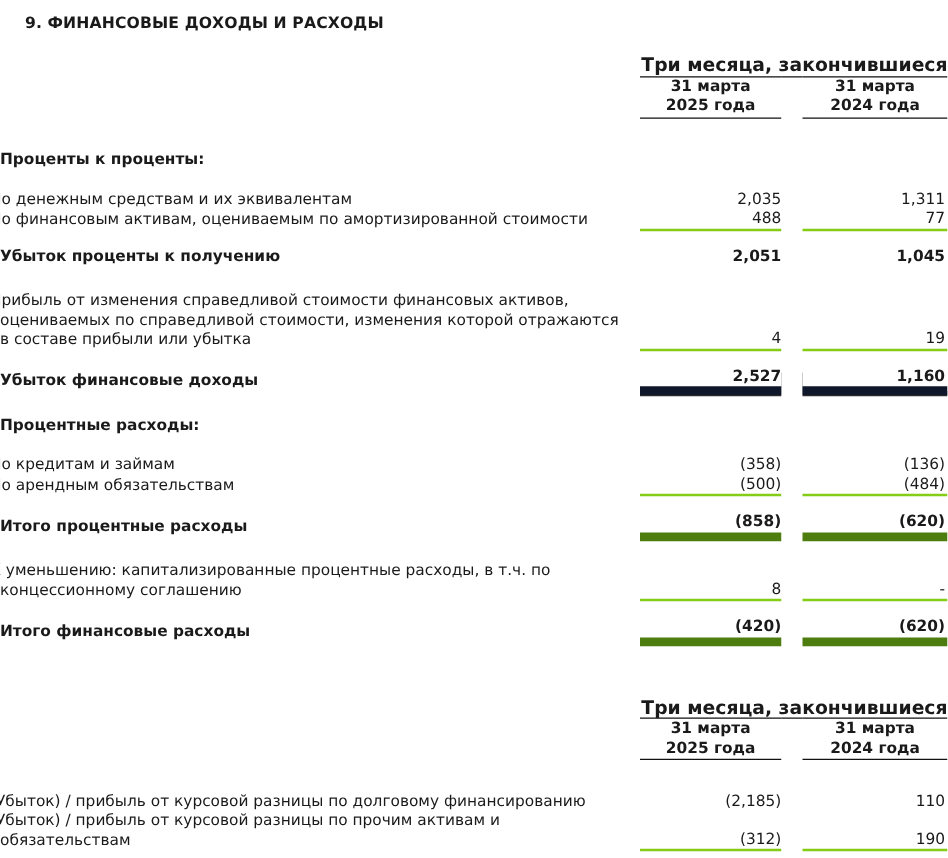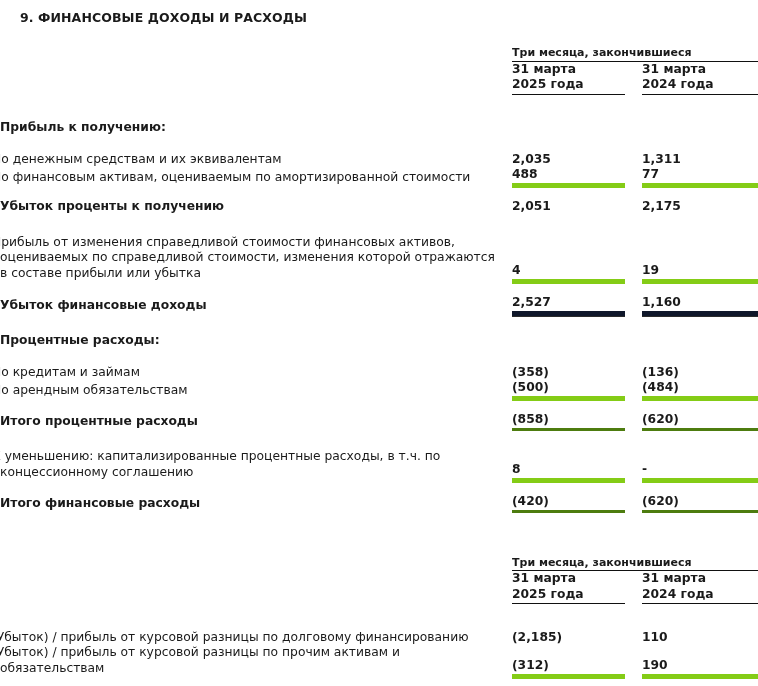--- a/index.html
+++ b/index.html
@@ -62,51 +62,52 @@
 
   td.label {
     padding-left: 58px;
     padding-right: 6px;
     text-indent: -8px;
     vertical-align: top;
   }
   td.label.nohang { text-indent: 0; }
 
   td.num {
+    text-align: right;
     padding-right: 4px;
     white-space: nowrap;
-    font-weight: bold;
-  }
-  td.num.right-col { padding-right: 13px; }
+  }
+  td.num.right-col { padding-right: 2px; }
 
   .bold { font-weight: bold; }
 
   
-  .rule-thin   { border-bottom: 5px solid #84cc16; margin-top: 18px; }
-  .rule-thick  { border-bottom: 3px solid #4d7c0f; }
+  .rule-thin   { border-bottom: 2px solid #84cc16; margin-top: 18px; }
+  .rule-thick  { border-bottom: 7px solid #4d7c0f; }
   .rule-double {
-    border-bottom: 5px solid #0f172a;
+    border-bottom: 7px solid #0f172a;
     box-shadow: 0 3px 0 0 #ffffff, 0 4px 0 0 #2b2b2b;
   }
   .sp-10 { height: 10px; }
   .sp-14 { height: 14px; }
   .sp-16 { height: 16px; }
   .sp-20 { height: 20px; }
   .sp-26 { height: 26px; }
 
   
   .hdr-span {
-    text-align: left;
+    text-align: right;
     font-weight: bold;
-    font-size: 11px;
+    font-size: 15px;
     border-bottom: 1.6px solid #111;
     line-height: 16px;
     padding-bottom: 1px;
   }
   .hdr-cell {
+    text-align: center;
     font-weight: bold;
     font-size: 12.3px;
     line-height: 15px;
   }
   .hdr-cell.underline { border-bottom: 1.6px solid #111; padding-bottom: 1px; }
 </style>
 </head>
 <body>
 
 <div class="page">
@@ -148,21 +149,21 @@
         <td class="hdr-cell underline">2025 года</td>
         <td></td>
         <td class="hdr-cell underline">2024 года</td>
       </tr>
 
       <tr class="sp-26">
           <td colspan="5"></td>
         </tr>
 
       <tr>
-        <td class="label nohang bold">Прибыль к получению:</td>
+        <td class="label nohang bold">Проценты к проценты:</td>
         <td></td>
         <td class="num bold"></td>
         <td></td>
         <td class="num right-col bold"></td>
       </tr>
 
       <tr class="sp-16">
           <td colspan="5"></td>
         </tr>
 
@@ -190,21 +191,21 @@
 
       <tr class="sp-14">
           <td colspan="5"></td>
         </tr>
 
       <tr>
         <td class="label nohang bold">Убыток проценты к получению</td>
         <td></td>
         <td class="num bold">2,051</td>
         <td></td>
-        <td class="num right-col bold">2,175</td>
+        <td class="num right-col bold">1,045</td>
       </tr>
 
       <tr class="sp-20">
           <td colspan="5"></td>
         </tr>
 
       <tr>
         <td class="label" rowspan="3">Прибыль от изменения справедливой стоимости финансовых активов, оцениваемых по справедливой стоимости, изменения которой отражаются в составе прибыли или убытка</td>
         <td></td>
           <td></td>

